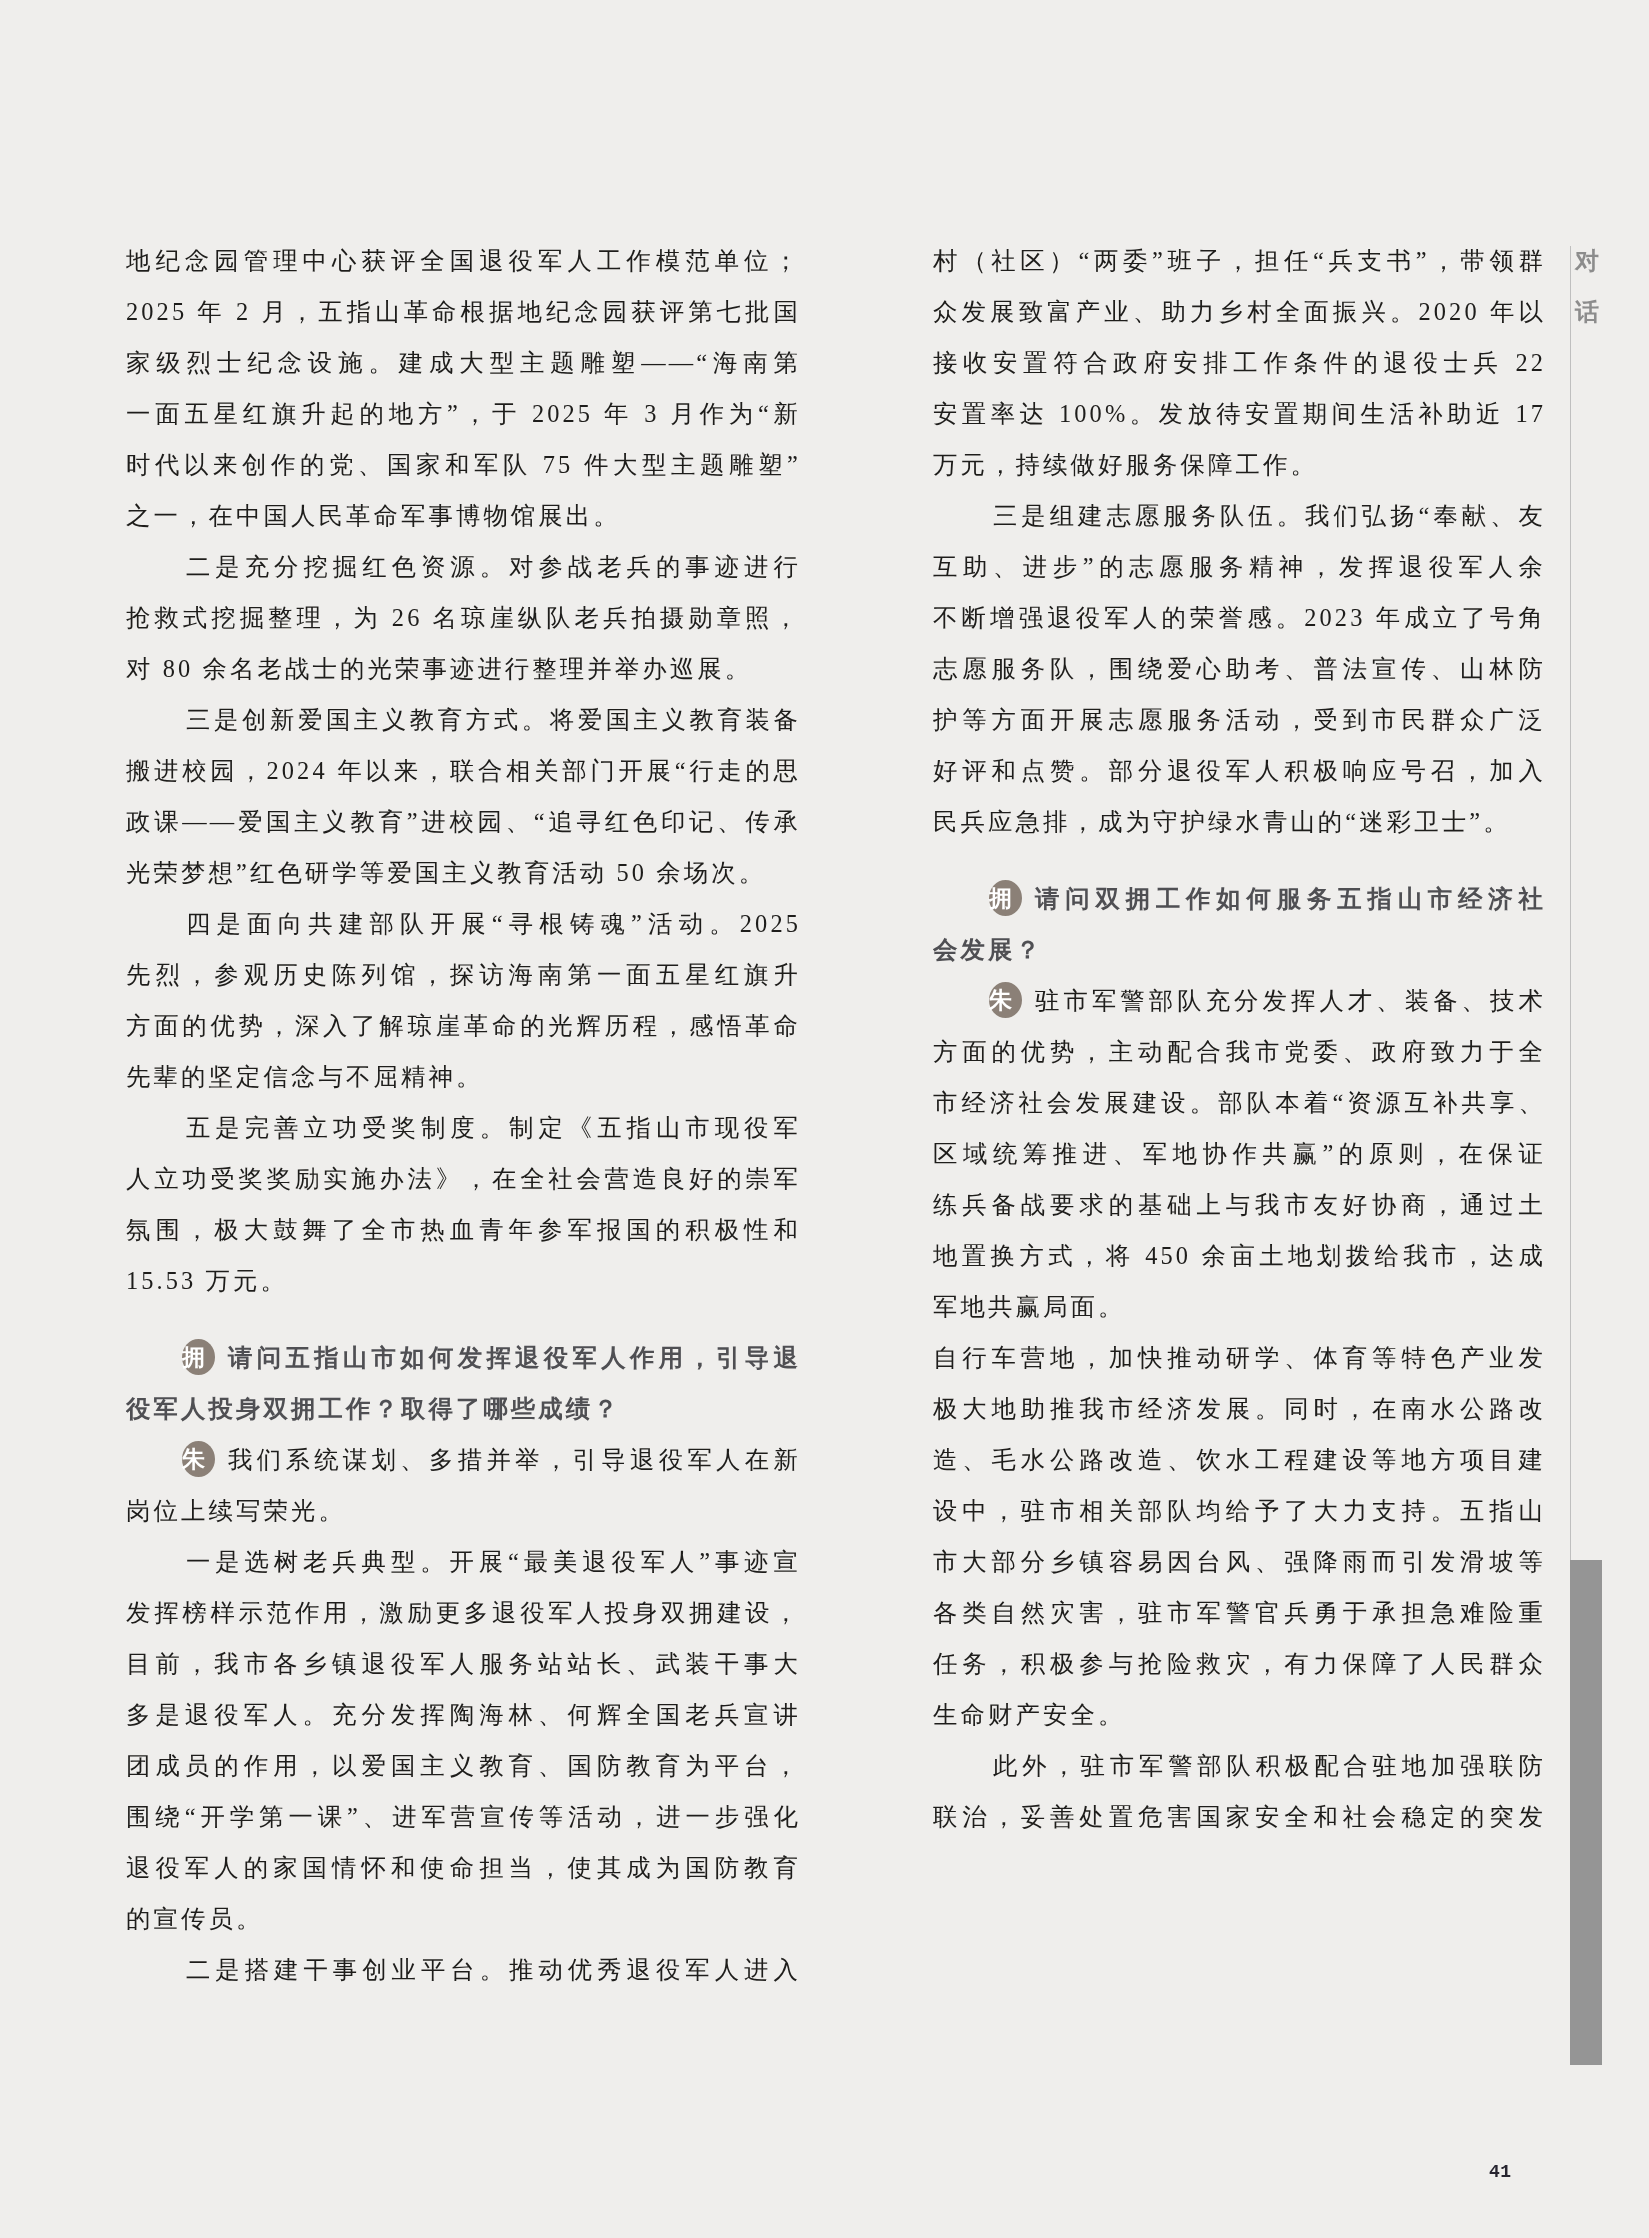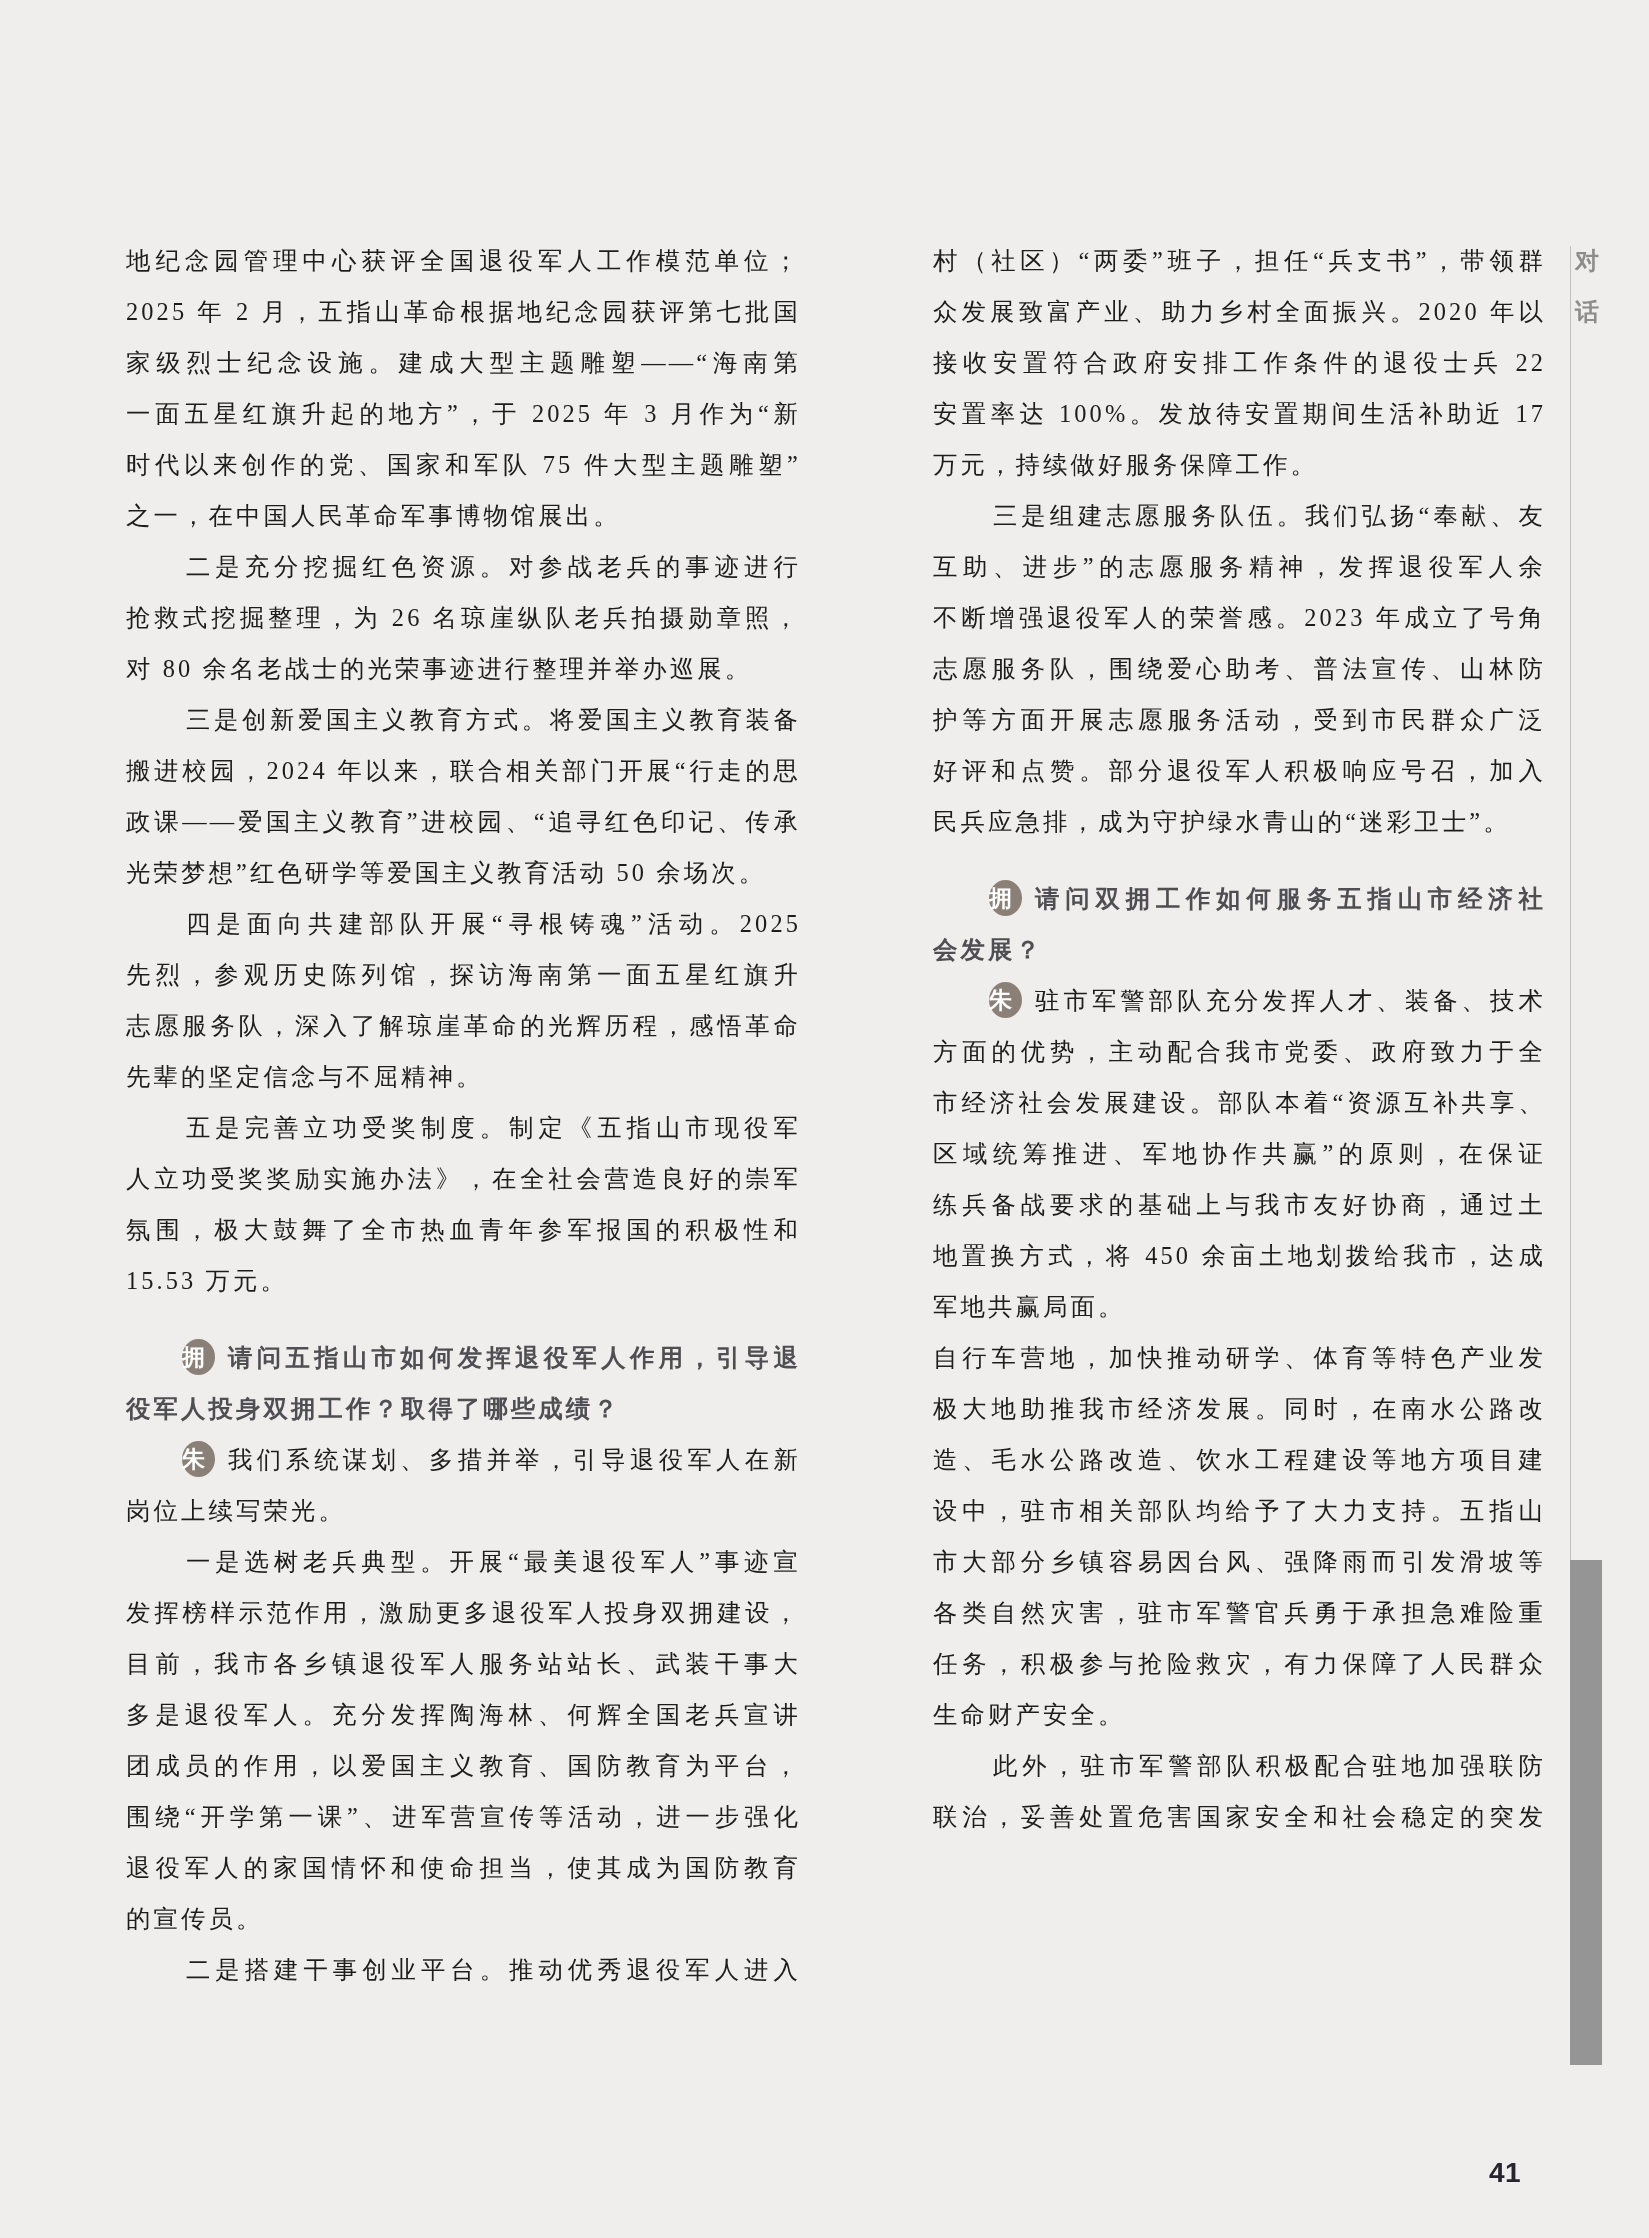--- a/index.html
+++ b/index.html
@@ -95,23 +95,23 @@
     top: 1560px;
     width: 32px;
     height: 505px;
     background: var(--bar, #959595);
   }
   .page-num {
     position: absolute;
     left: 1489px;
     top: 2159px;
     width: 47px;
-    font-family: Liberation Sans, sans-serif;
+    font-family: Liberation Mono, monospace;
     font-weight: bold;
-    font-size: 28px;
+    font-size: 18px;
     line-height: 27px;
     color: var(--pagenum, #272530);
     letter-spacing: 0.5px;
   }
 </style>
 </head>
 <body style="--bg: #efeeec; --ink: #1e1d1b; --q: #4f4f53; --badge-bg: #8b8077; --badge-fg: #ffffff; --red: #d6161e; --rule: #bfbfbf; --bar: #959595; --side-label: #8c8c8c; --pagenum: #272530;">
 
 <main>
   <section class="col col-left">
@@ -123,21 +123,21 @@
       <div class="ln fin"><span>之一，在中国人民革命军事博物馆展出。</span></div>
       <div class="ln ind"><span>二是充分挖掘红色资源。对参战老兵的事迹进行</span></div>
       <div class="ln"><span>抢救式挖掘整理，为 26 名琼崖纵队老兵拍摄勋章照，</span></div>
       <div class="ln fin"><span>对 80 余名老战士的光荣事迹进行整理并举办巡展。</span></div>
       <div class="ln ind"><span>三是创新爱国主义教育方式。将爱国主义教育装备</span></div>
       <div class="ln"><span>搬进校园，2024 年以来，联合相关部门开展“行走的思</span></div>
       <div class="ln"><span>政课——爱国主义教育”进校园、“追寻红色印记、传承</span></div>
       <div class="ln fin"><span>光荣梦想”红色研学等爱国主义教育活动 50 余场次。</span></div>
       <div class="ln ind"><span>四是面向共建部队开展“寻根铸魂”活动。2025</span></div>
       <div class="ln"><span>先烈，参观历史陈列馆，探访海南第一面五星红旗升</span></div>
-      <div class="ln"><span>志愿服务队，深入了解琼崖革命的光辉历程，感悟革命</span></div>
+      <div class="ln"><span>方面的优势，深入了解琼崖革命的光辉历程，感悟革命</span></div>
       <div class="ln fin"><span>先辈的坚定信念与不屈精神。</span></div>
       <div class="ln ind"><span>五是完善立功受奖制度。制定《五指山市现役军</span></div>
       <div class="ln"><span>人立功受奖奖励实施办法》，在全社会营造良好的崇军</span></div>
       <div class="ln"><span>氛围，极大鼓舞了全市热血青年参军报国的积极性和</span></div>
       <div class="ln fin"><span>15.53 万元。</span></div>
       <div class="sp" style="height: 26px;"></div>
       <div class="ln q has-icon"><span class="badge">拥</span><span>请问五指山市如何发挥退役军人作用，引导退</span></div>
       <div class="ln q fin"><span>役军人投身双拥工作？取得了哪些成绩？</span></div>
       <div class="ln has-icon"><span class="badge">朱</span><span>我们系统谋划、多措并举，引导退役军人在新</span></div>
       <div class="ln fin"><span>岗位上续写荣光。</span></div>

